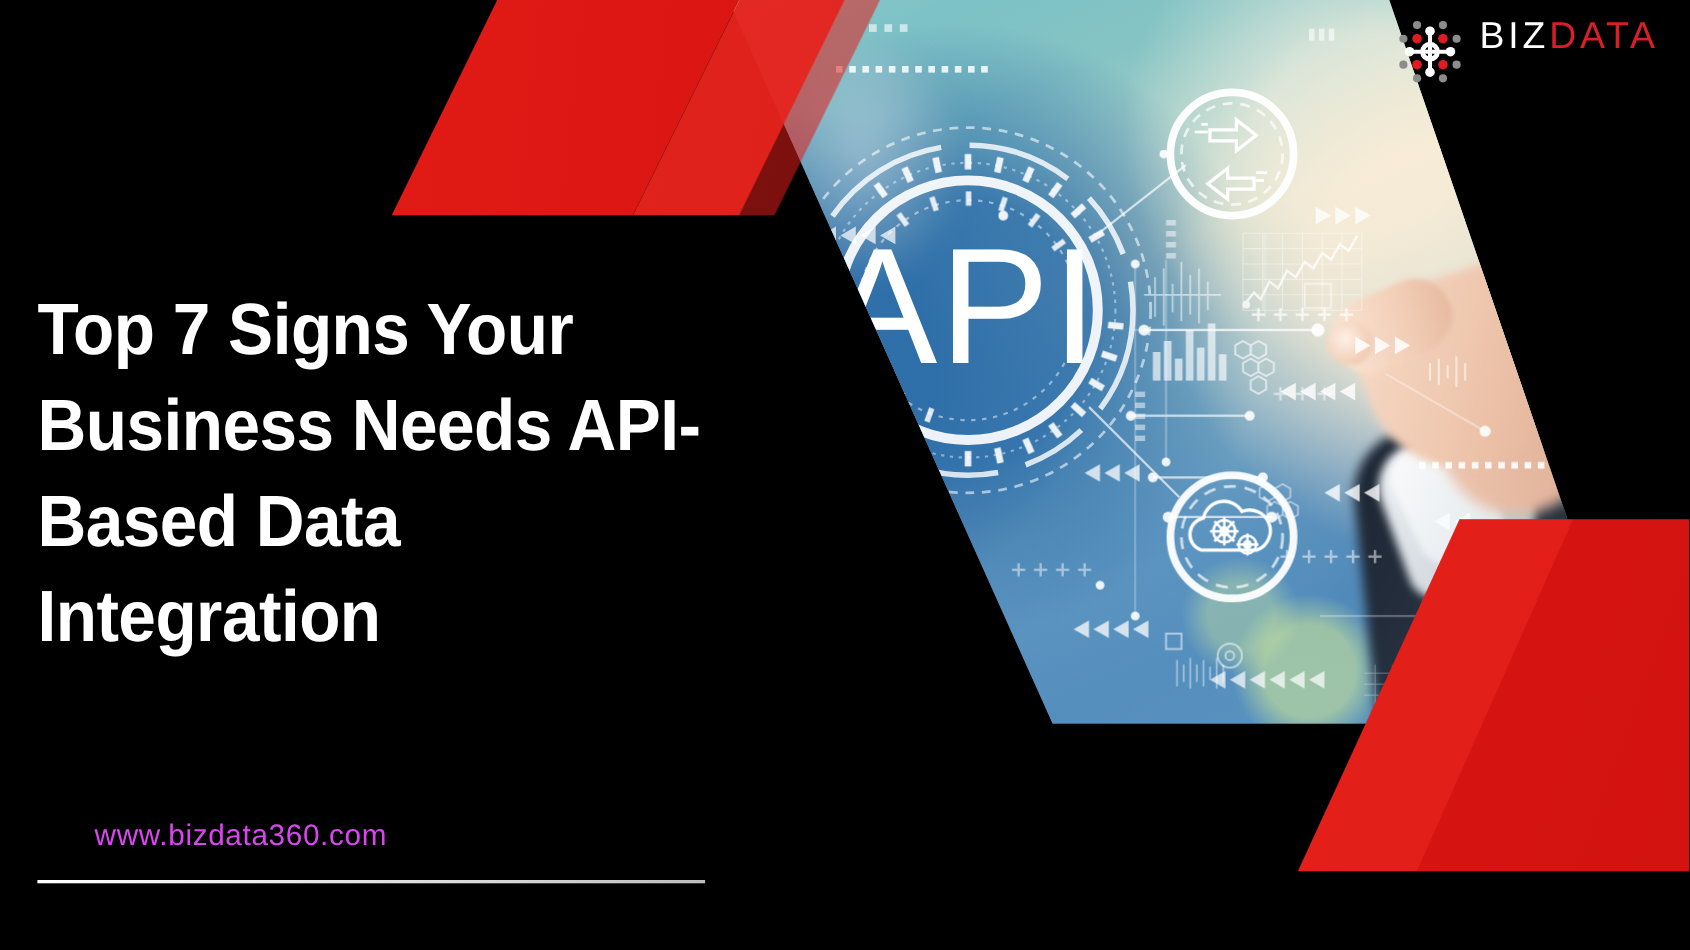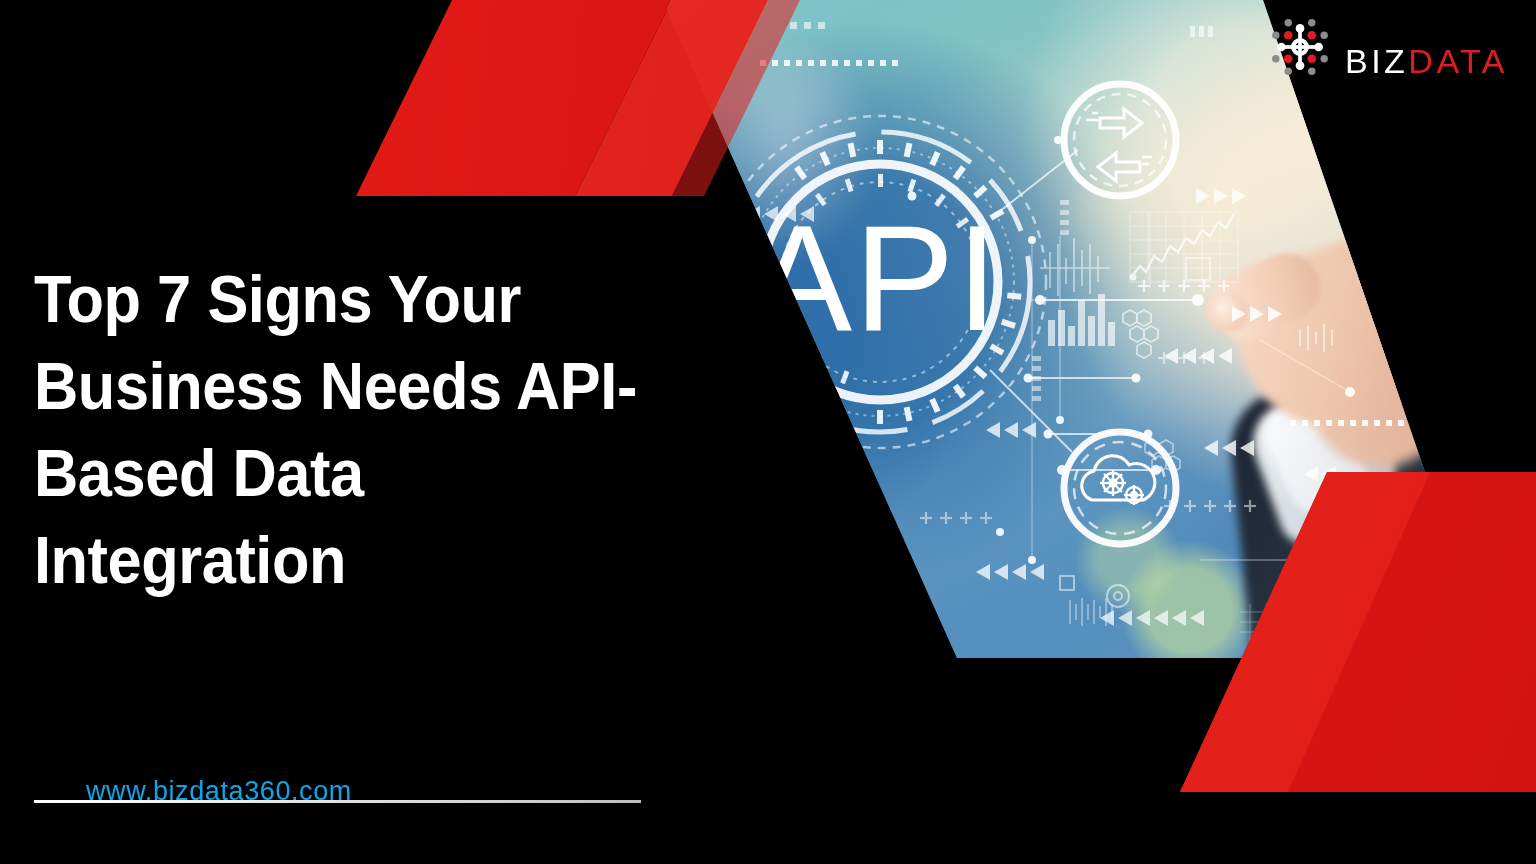--- a/index.html
+++ b/index.html
@@ -141,21 +141,21 @@
     position:absolute; left:0; top:0; width:1536px; height:864px;
     background:linear-gradient(110deg,#ef2b23,#e41f1a);
     clip-path: polygon(1327px 472px, 1430px 472px, 1288px 792px, 1180px 792px);
     -webkit-clip-path: polygon(1327px 472px, 1430px 472px, 1288px 792px, 1180px 792px);
     opacity:.85;
   }
 
   
   .logo{
     position:absolute; right:28px; top:16px;
-    display:flex; align-items:flex-end; gap:14px;
+    display:flex; align-items:flex-start; gap:14px;
     z-index:40;
   }
   .logo-mark{ width:62px; height:62px; display:block; }
   .logo-text{
     font-family:"Liberation Sans", sans-serif;
     font-size:34px; font-weight:400;
     letter-spacing:3.5px; line-height:1;
     white-space:nowrap;
   }
   .logo-biz{ color:#ffffff; }
@@ -172,26 +172,25 @@
     line-height:1.32;
     letter-spacing:-0.5px;
     transform:scaleX(.93);
     transform-origin:left top;
     z-index:30;
   }
 
   
   .site-url{
     position:absolute; left:86px; top:744px;
-    color:#0ea5e9;
+    color:#d946ef;
     font-family:"Liberation Sans", sans-serif;
     font-size:27px; font-weight:400;
     letter-spacing:.6px;
     z-index:30;
-    margin-top:32px;
   }
   .rule{
     position:absolute; left:34px; top:800px;
     width:607px; height:3px;
     background:linear-gradient(90deg,#ffffff,#d6d6d6 70%,#bdbdbd);
     z-index:30;
   }
 </style>
 </head>
 <body>

